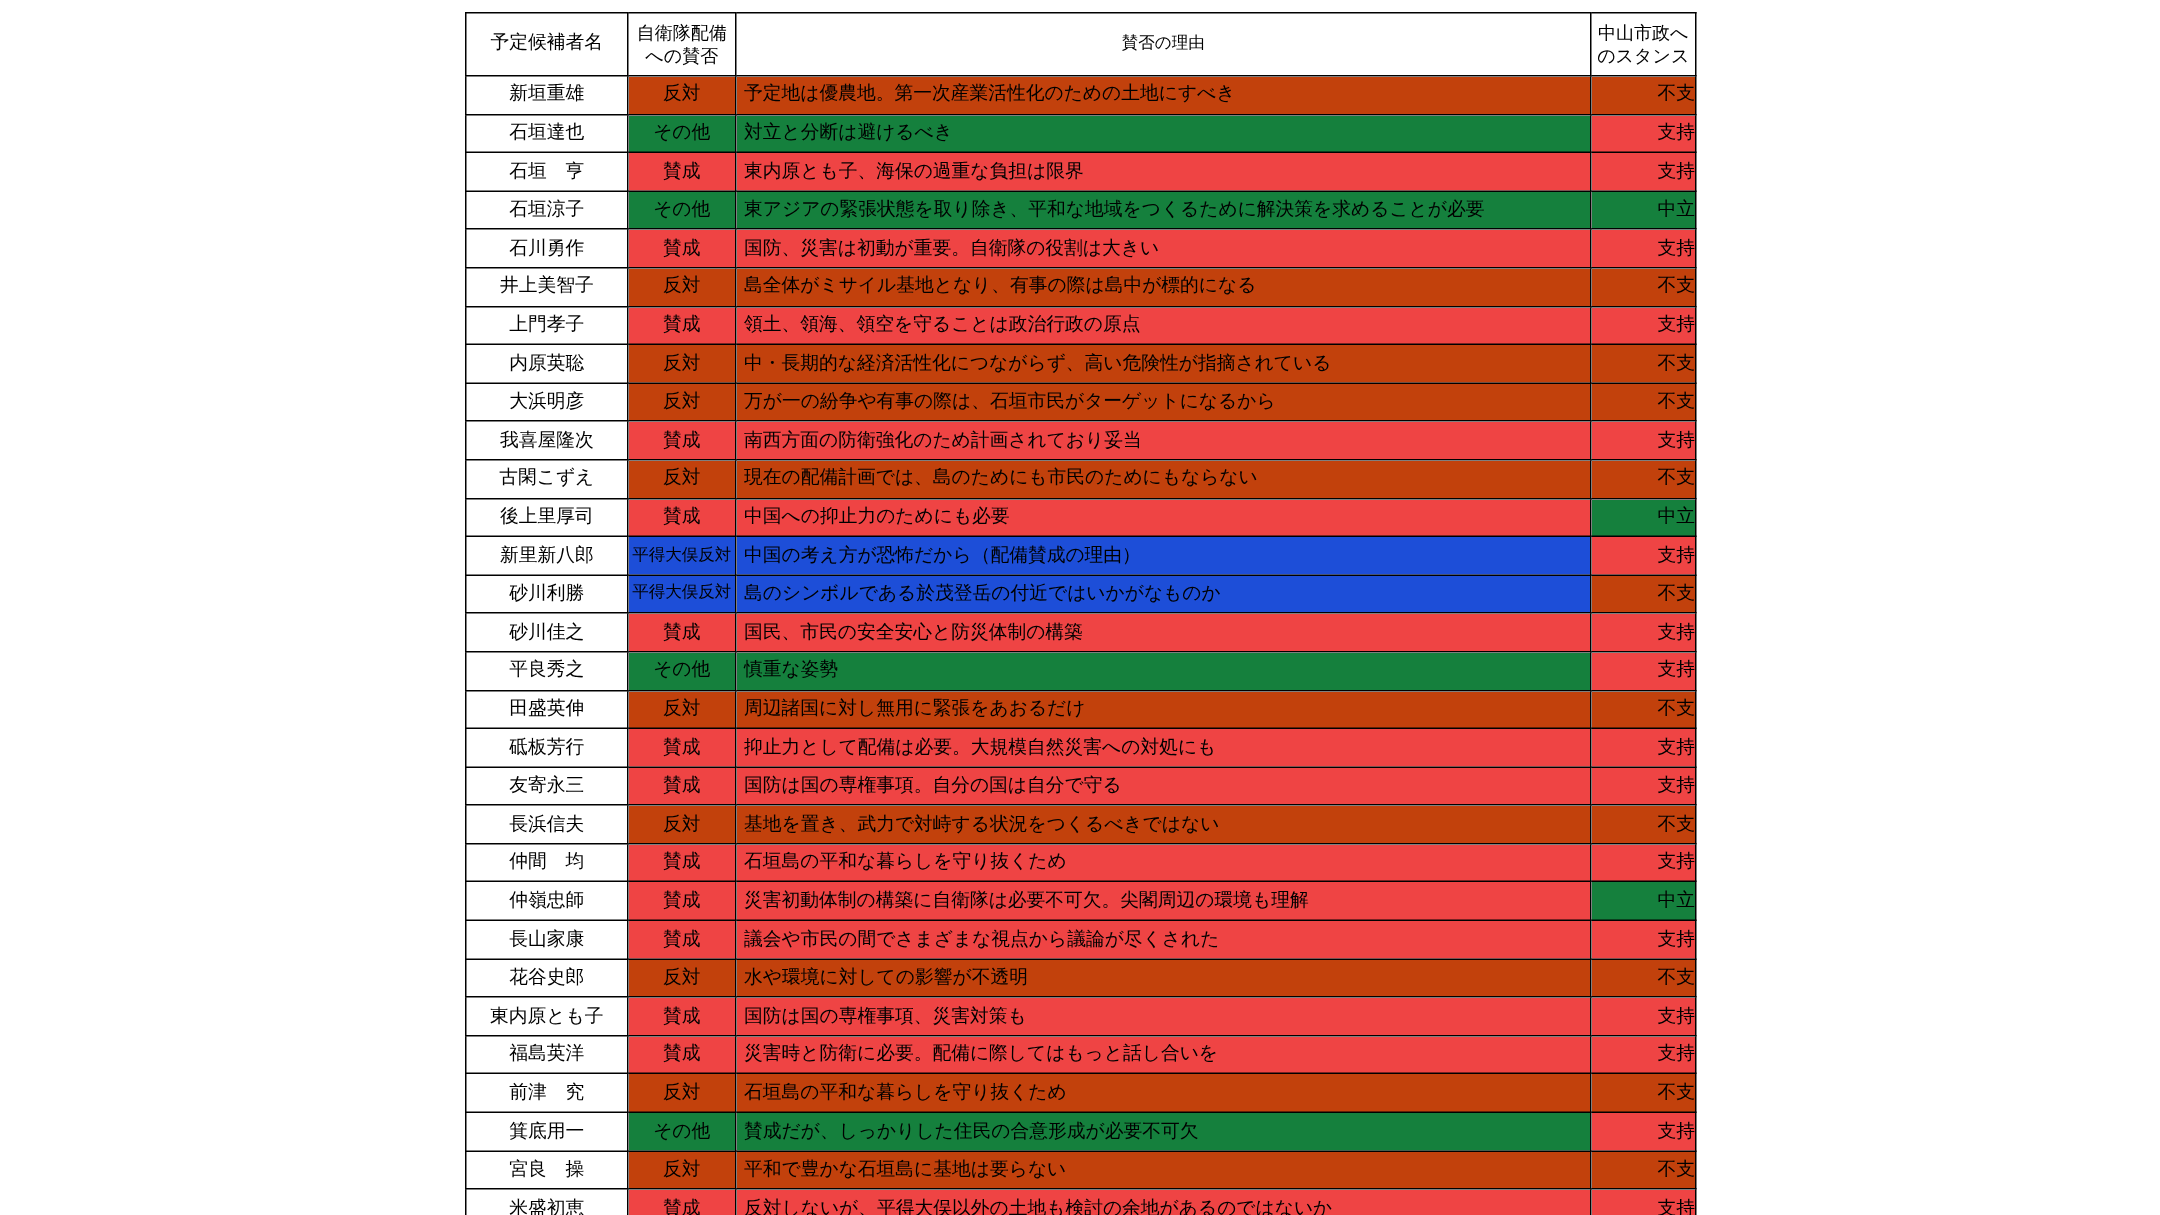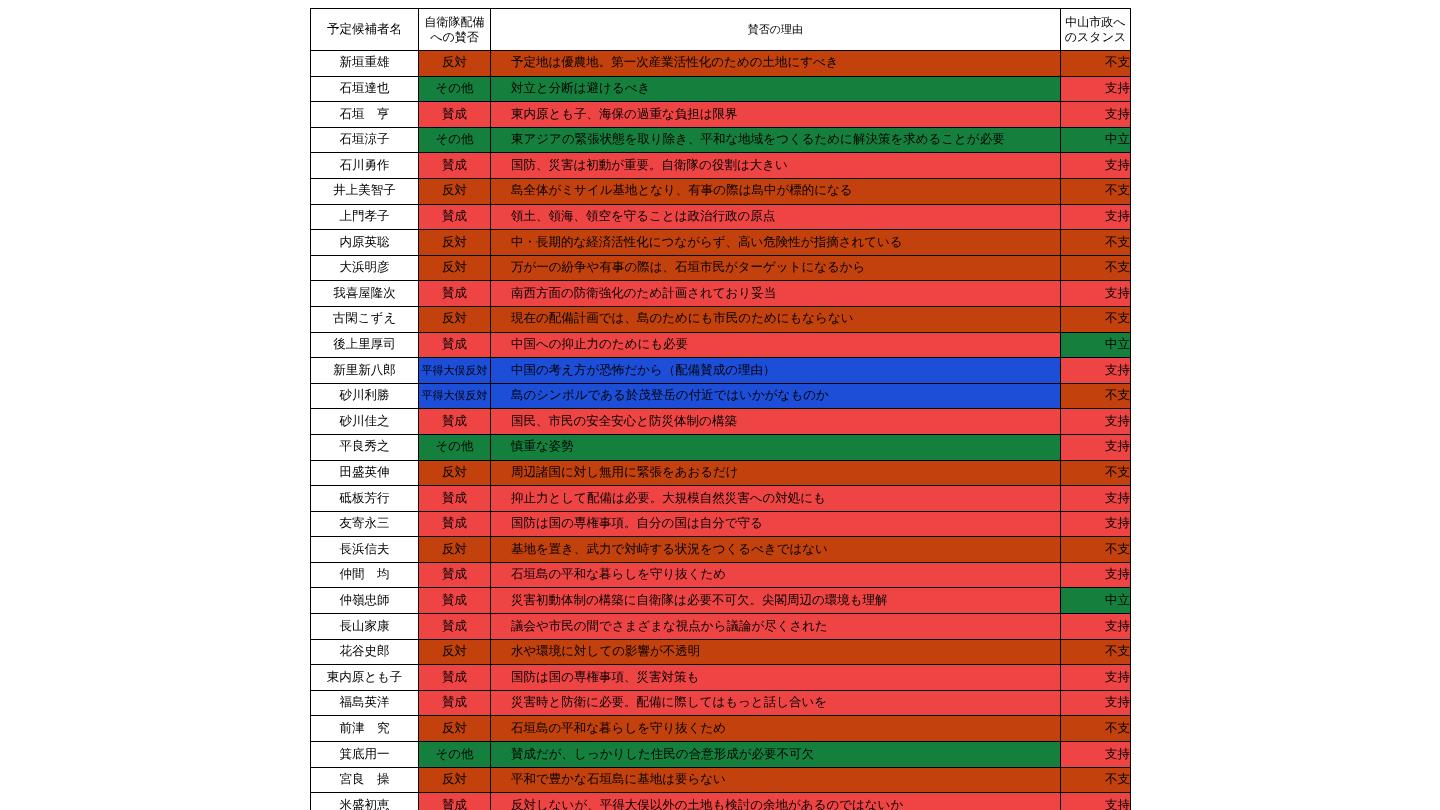--- a/index.html
+++ b/index.html
@@ -42,28 +42,28 @@
   }
   thead th {
     text-align: center;
     font-weight: normal;
     background: #ffffff;
     height: 42px;
     vertical-align: middle;
     white-space: normal;
     line-height: 1.2;
   }
-  thead th.h-name   { font-size: 12.5px; }
+  thead th.h-name   { font-size: 12.5px; font-family: Liberation Mono, monospace; }
   thead th.h-pos    { font-size: 12px; }
   thead th.h-reason { font-size: 11px; }
   thead th.h-stance { font-size: 12px; }
 
   td.name   { text-align: center; }
   td.pos    { text-align: center; }
-  td.reason { text-align: left; padding-left: 20px; }
+  td.reason { text-align: left; padding-left: 5px; }
   td.stance { text-align: center; padding-left: 44px; }
 
   
   .fill-pink   { background: #c2410c; margin-left: 16px; }
   .fill-blue   { background: #ef4444; }
   .fill-yellow { background: #15803d; }
   .fill-orange { background: #1d4ed8; }
   .fill-none   { background: #ffffff; }
 </style>
 </head>

